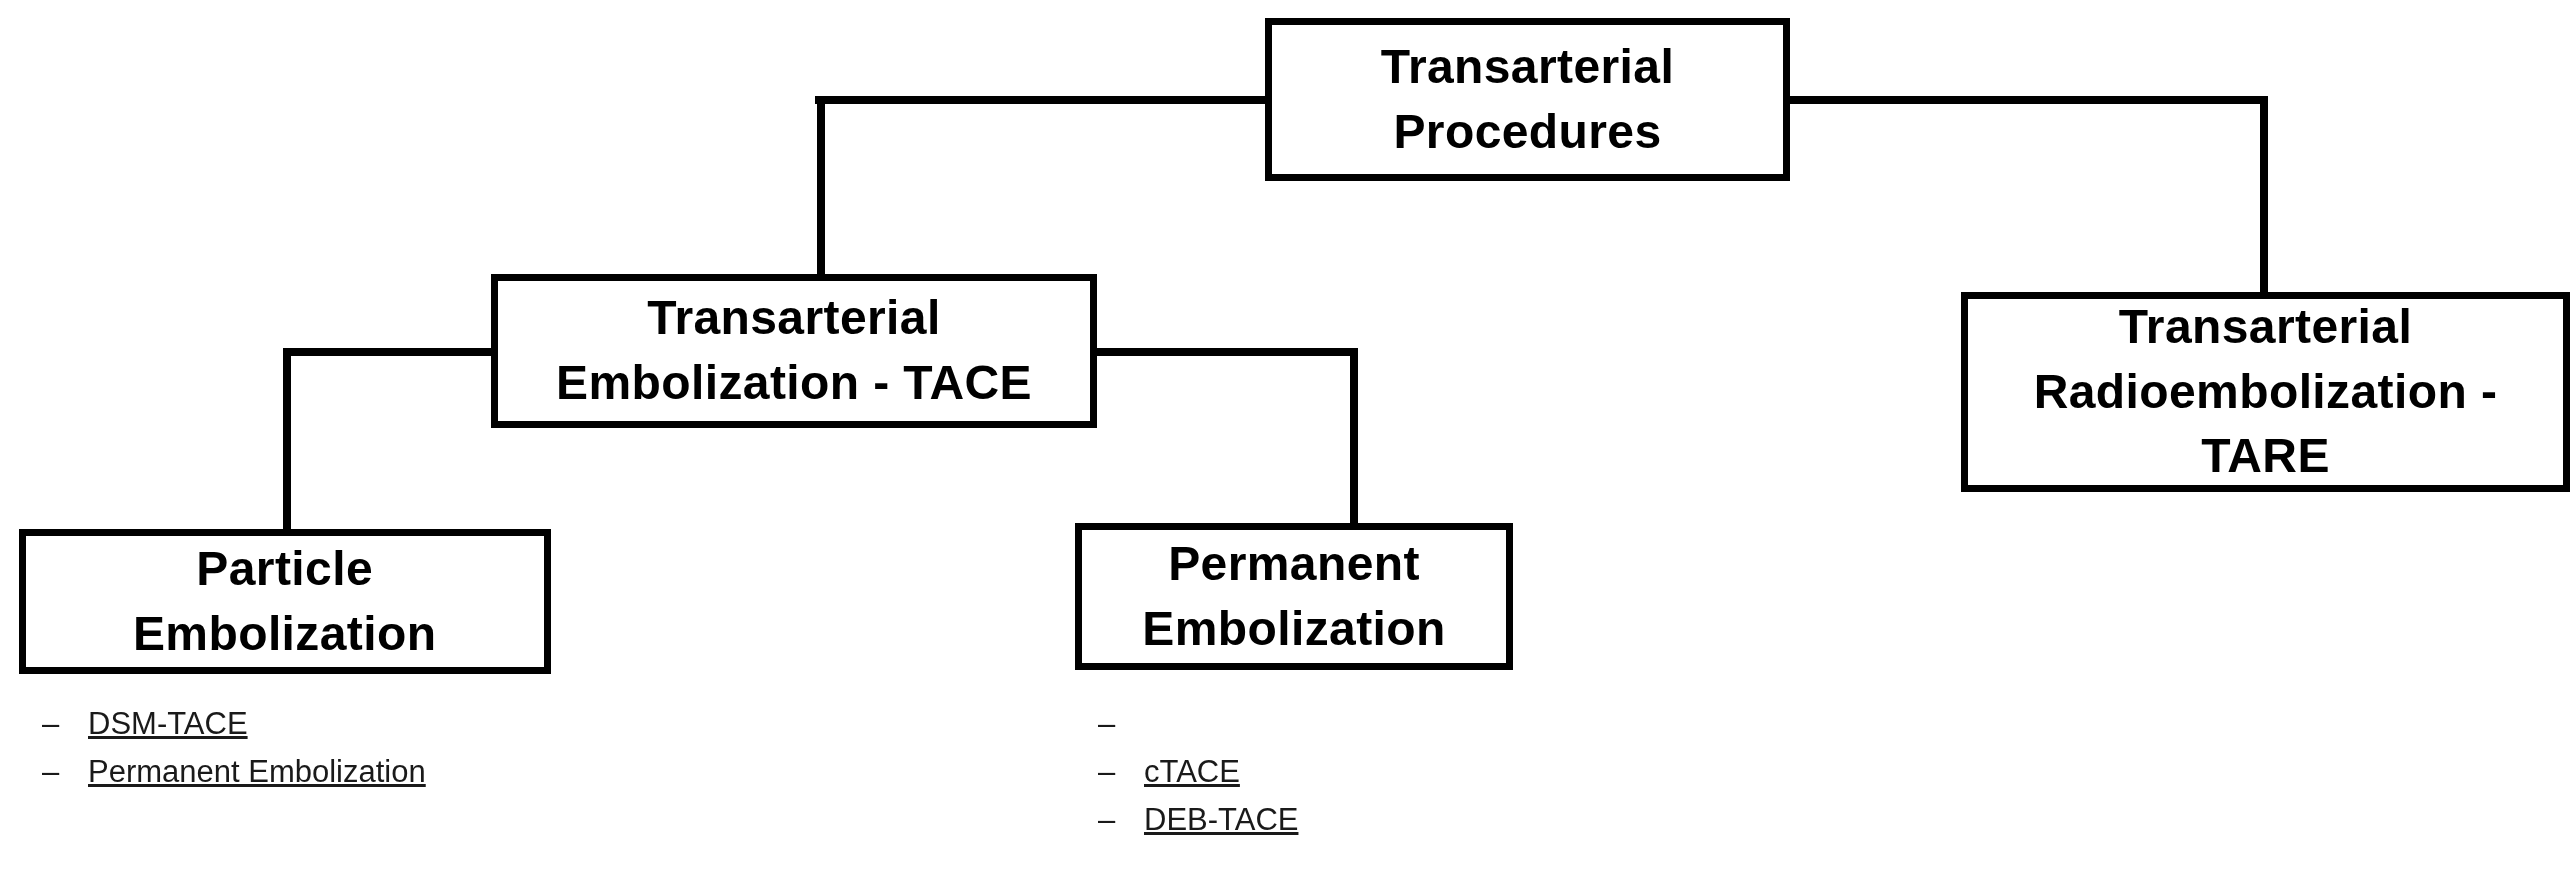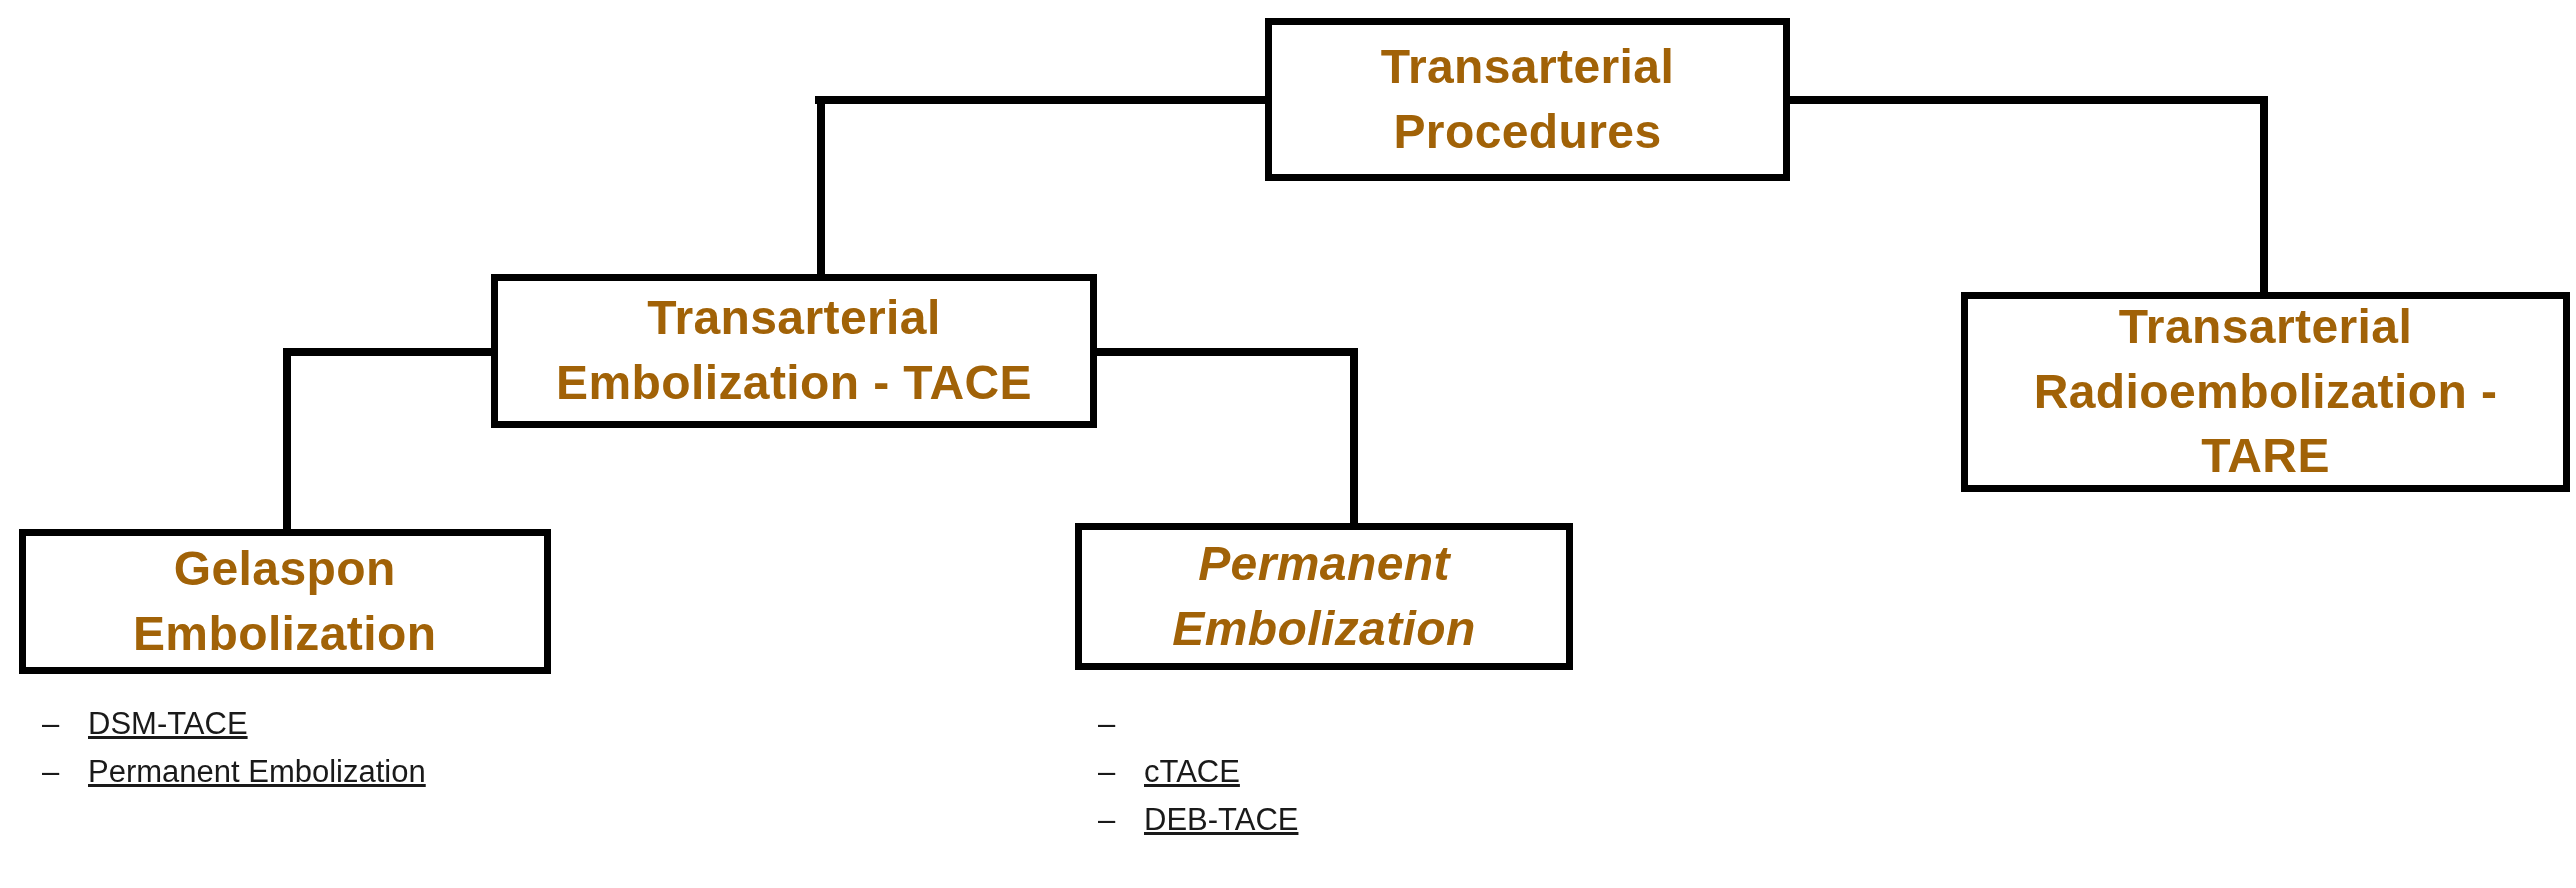--- a/index.html
+++ b/index.html
@@ -23,21 +23,21 @@
     display: flex;
     align-items: center;
     justify-content: center;
     text-align: center;
     z-index: 2;
   }
   .node-label {
     font-size: 48px;
     font-weight: 700;
     line-height: 1.35;
-    color: #a16207;
+    color: #000000;
     white-space: pre-line;
     letter-spacing: 0.4px;
   }
   .connector {
     position: absolute;
     background: #000000;
     z-index: 1;
   }
   .leaf-list {
     position: absolute;
@@ -90,25 +90,25 @@
 Embolization - TACE</span>
   </div>
 
   <div class="node" style="left:1961px; top:292px; width:609px; height:200px;">
     <span class="node-label">Transarterial
 Radioembolization -
 TARE</span>
   </div>
 
   <div class="node" style="left:18.7px; top:529px; width:532px; height:145px;">
-    <span class="node-label">Gelaspon
+    <span class="node-label">Particle
 Embolization</span>
   </div>
 
-  <div class="node" style="left:1075px; top:523px; width:498px; height:147px;font-style:italic;">
+  <div class="node" style="left:1075px; top:523px; width:438px; height:147px;">
     <span class="node-label">Permanent
 Embolization</span>
   </div>
 
   <ul class="leaf-list" style="left:42px; top:701px; width:494px;">
     <li class="leaf-item">
       <span class="dash">–</span>
       <span class="leaf-text">DSM-TACE</span>
     </li>
     <li class="leaf-item">

